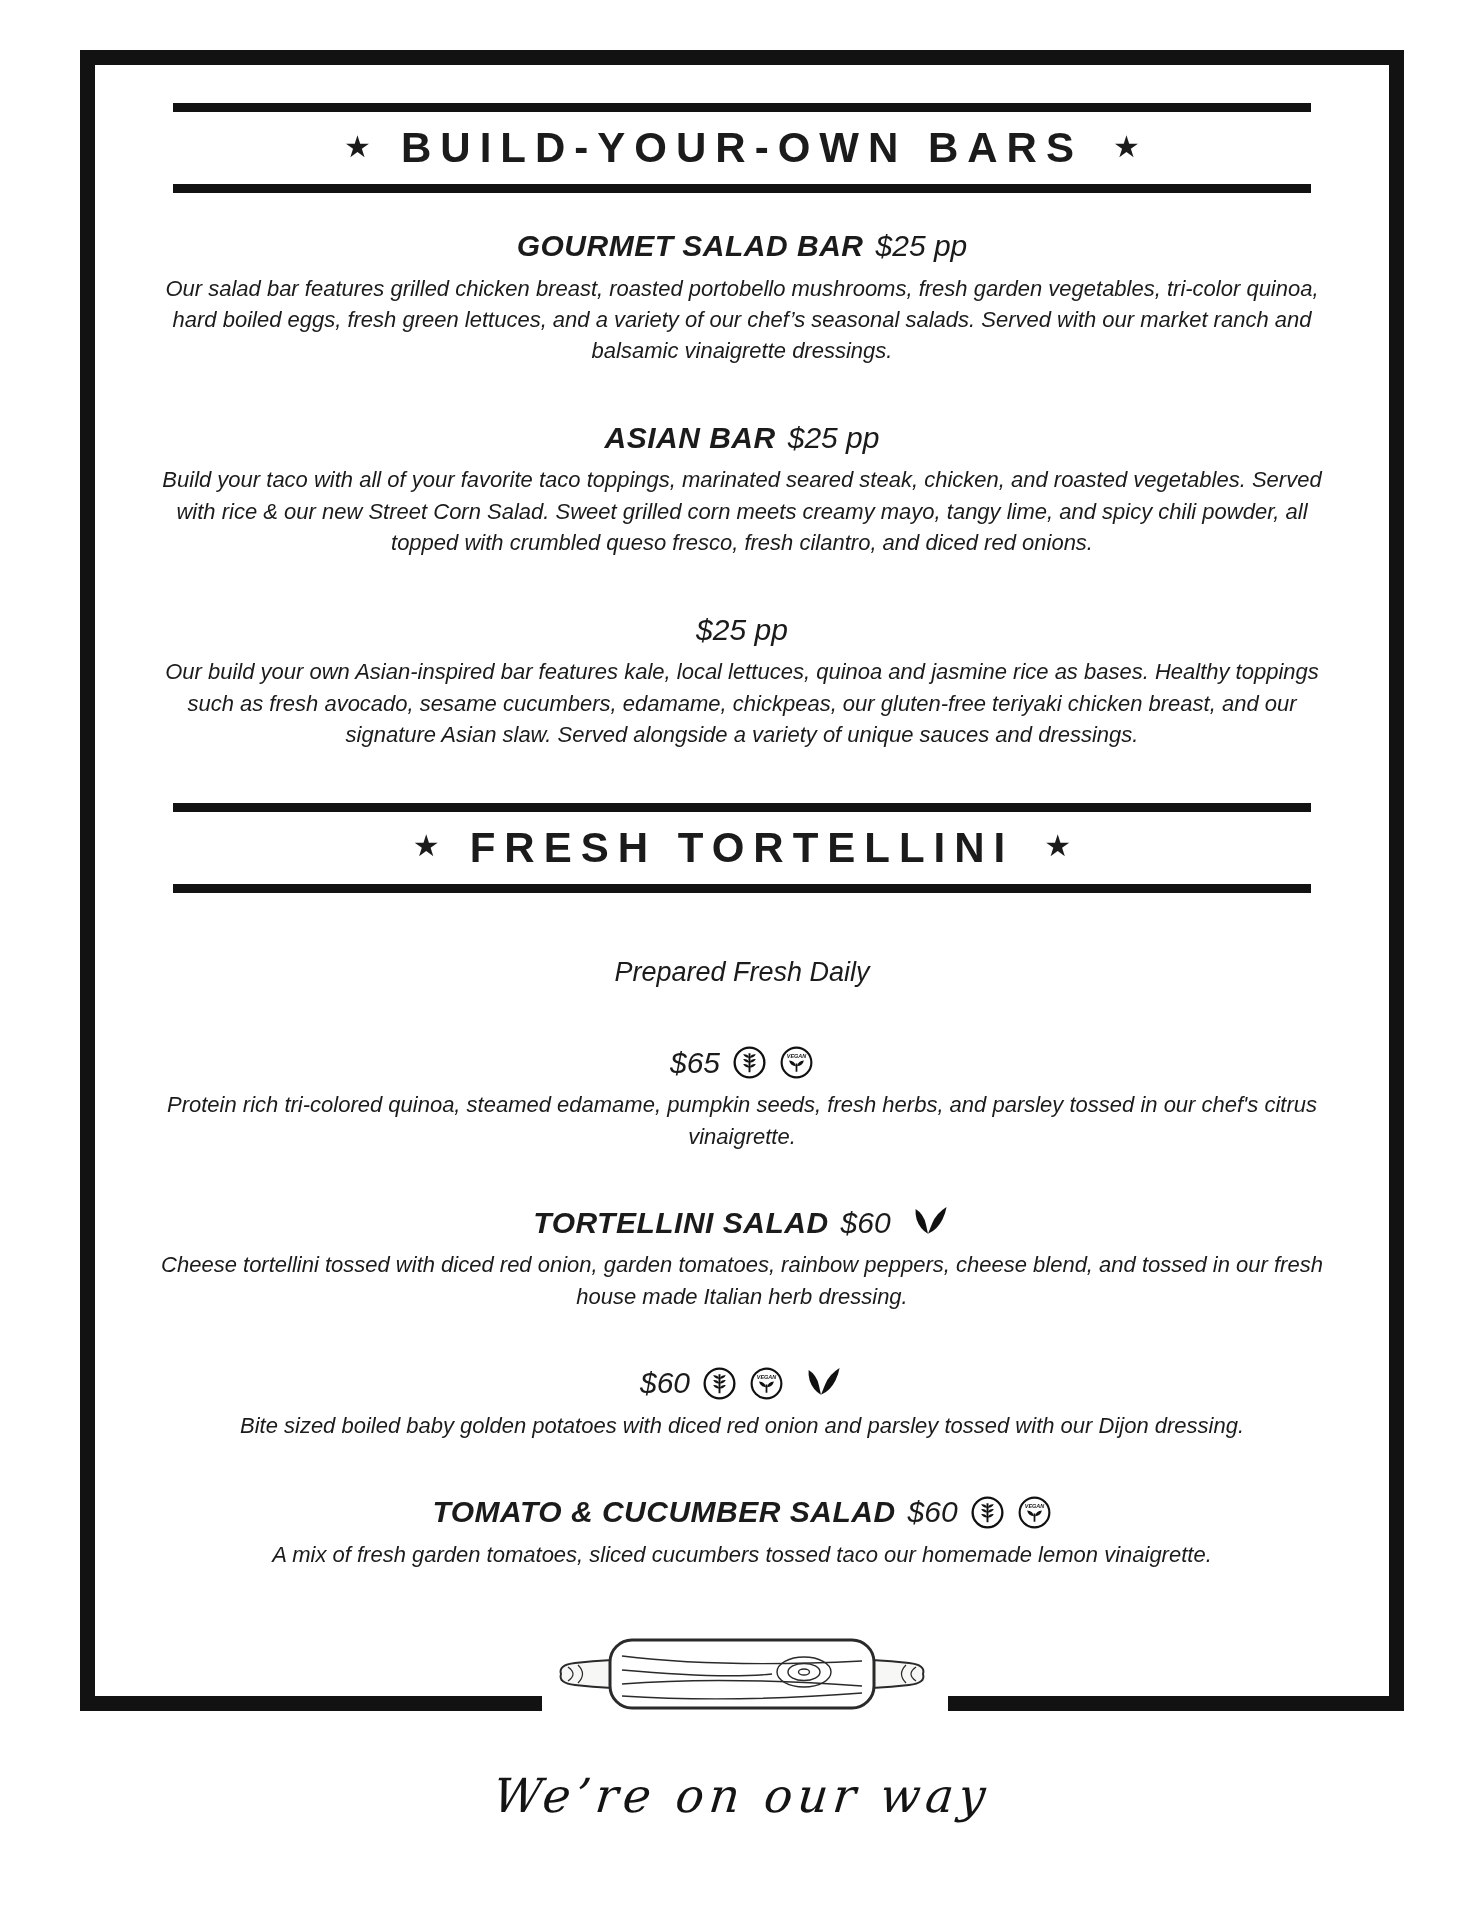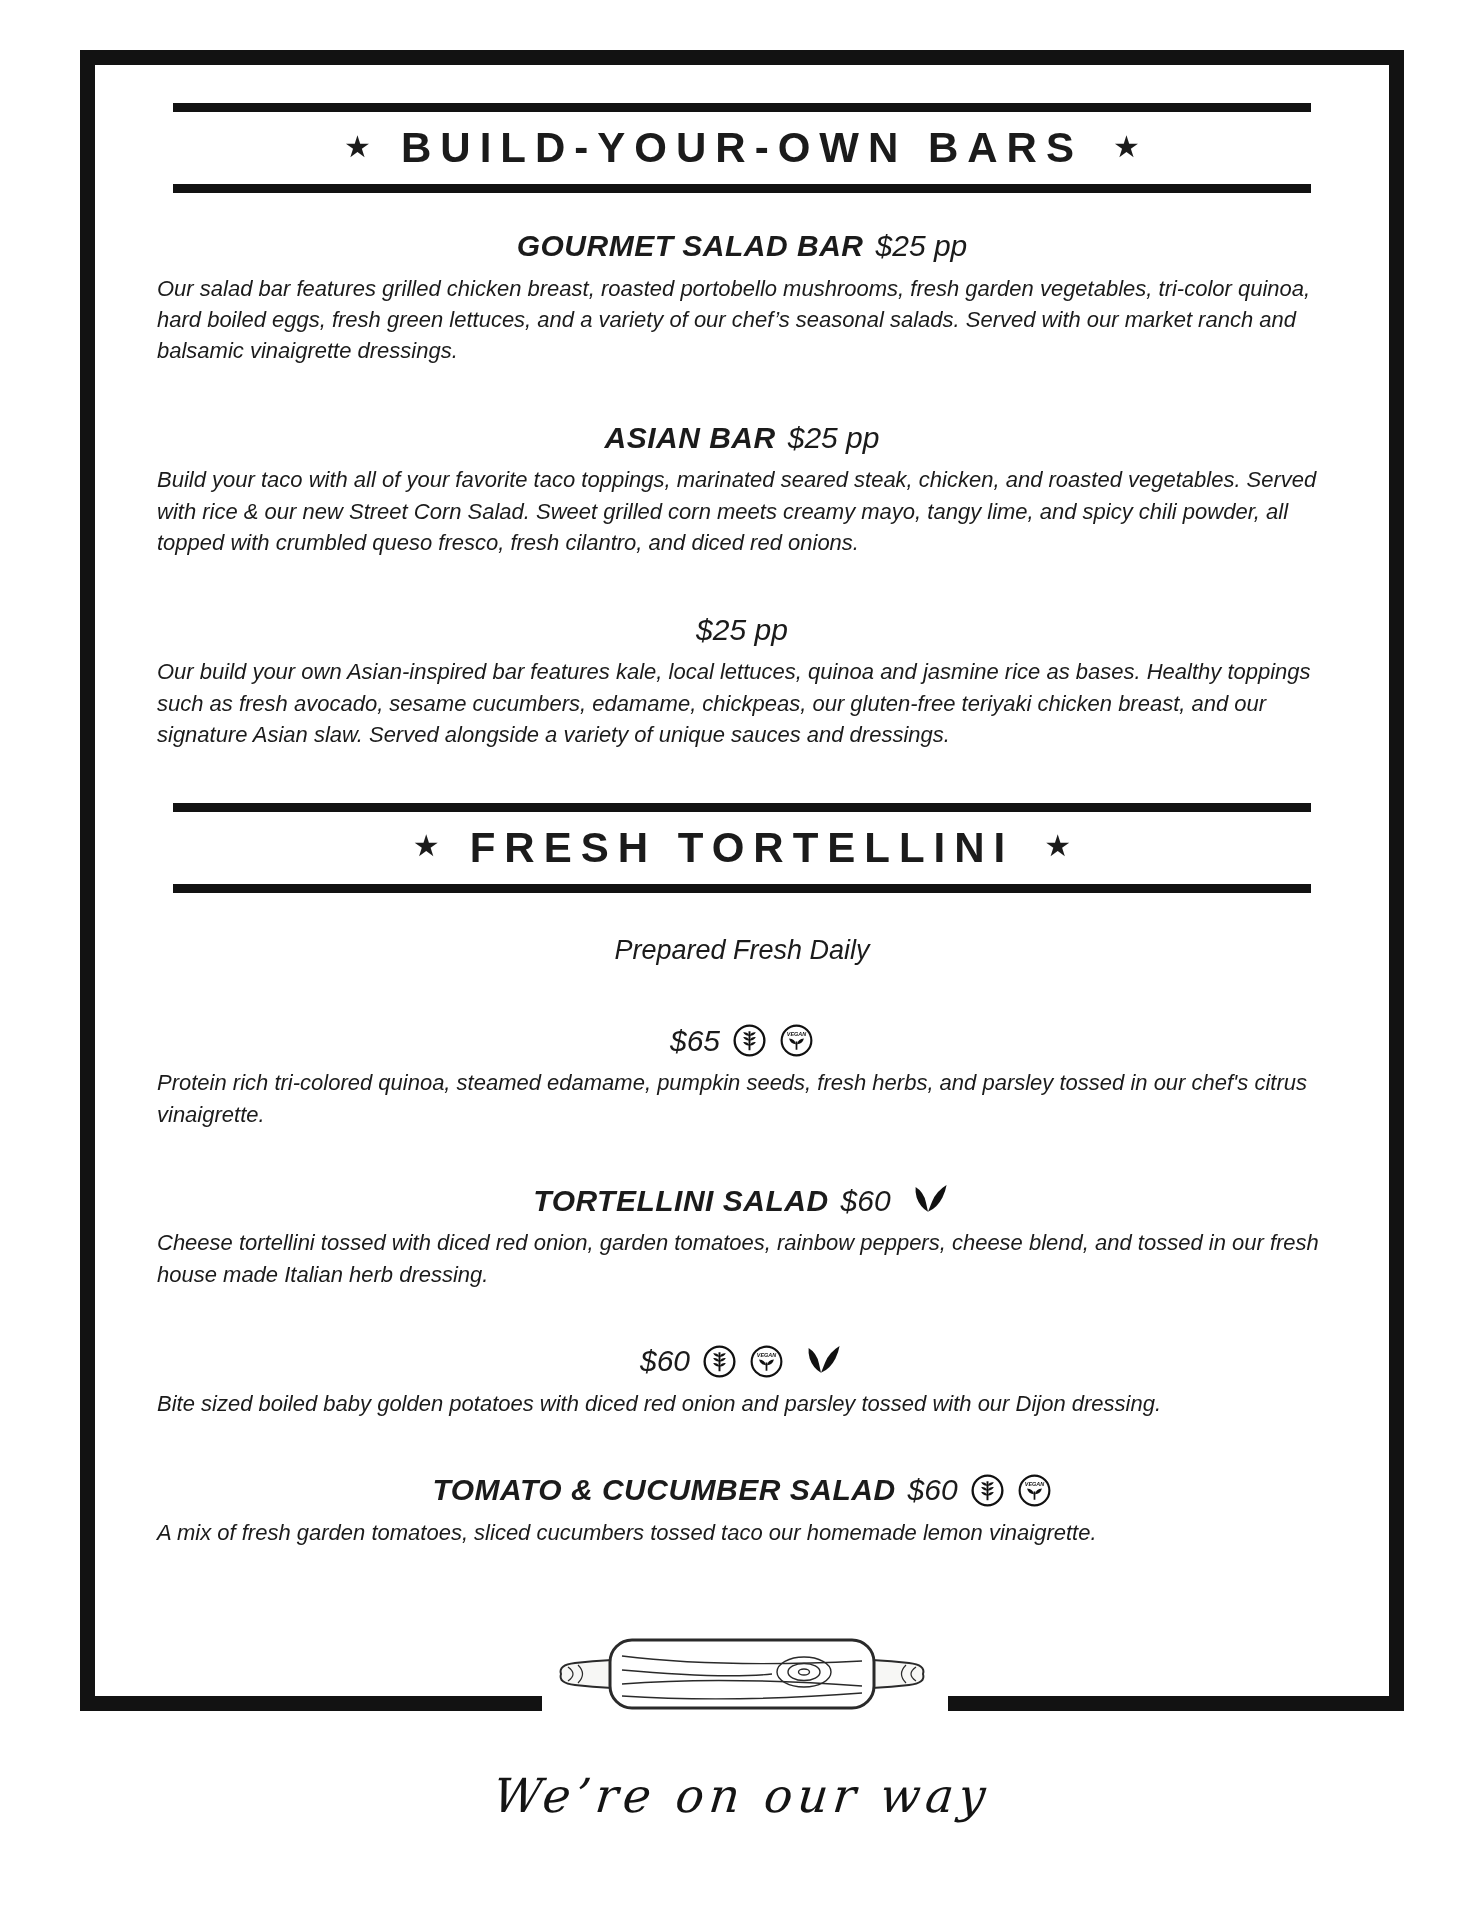--- a/index.html
+++ b/index.html
@@ -18,26 +18,26 @@
   .content{position:absolute;left:95px;top:65px;width:1294px;padding-top:38px}
 
   .section-header{margin:0 78px}
   .section-header.mt{margin-top:42px}
   .rule{height:9px;background:#121212}
   .header-title{display:flex;justify-content:center;align-items:center;gap:30px;padding:12px 0}
   .title-text{font-size:42px;font-weight:bold;letter-spacing:9px;margin:0}
   .star{font-size:30px;transform:translateY(-2px)}
 
   .menu-items{margin-top:34px}
-  .menu-item{text-align:left;margin-bottom:52px}
+  .menu-item{text-align:center;margin-bottom:52px}
   .item-header{display:flex;justify-content:center;align-items:center;gap:12px;font-style:italic;font-size:30px;line-height:1.25}
   .item-name{font-weight:bold;letter-spacing:.5px}
   .item-desc{font-style:italic;font-size:22px;line-height:1.43;max-width:1170px;margin:8px auto 0}
 
-  .subtitle{text-align:center;font-style:italic;font-size:27px;margin-top:42px;margin-bottom:56px}
+  .subtitle{text-align:center;font-style:italic;font-size:27px;margin-top:64px;margin-bottom:56px}
 
   .diet-icon{display:inline-flex;width:35px;height:35px;flex:none}
   .diet-icon svg{width:100%;height:100%}
   .diet-icon.leaf{width:46px;height:33px;margin-left:2px}
 
   .rolling-pin{position:absolute;left:50%;top:1618px;transform:translateX(-50%);width:392px;height:112px}
   .rolling-pin svg{width:100%;height:100%}
 
   .tagline{
     position:absolute;top:1768px;left:0;width:100%;text-align:center;

